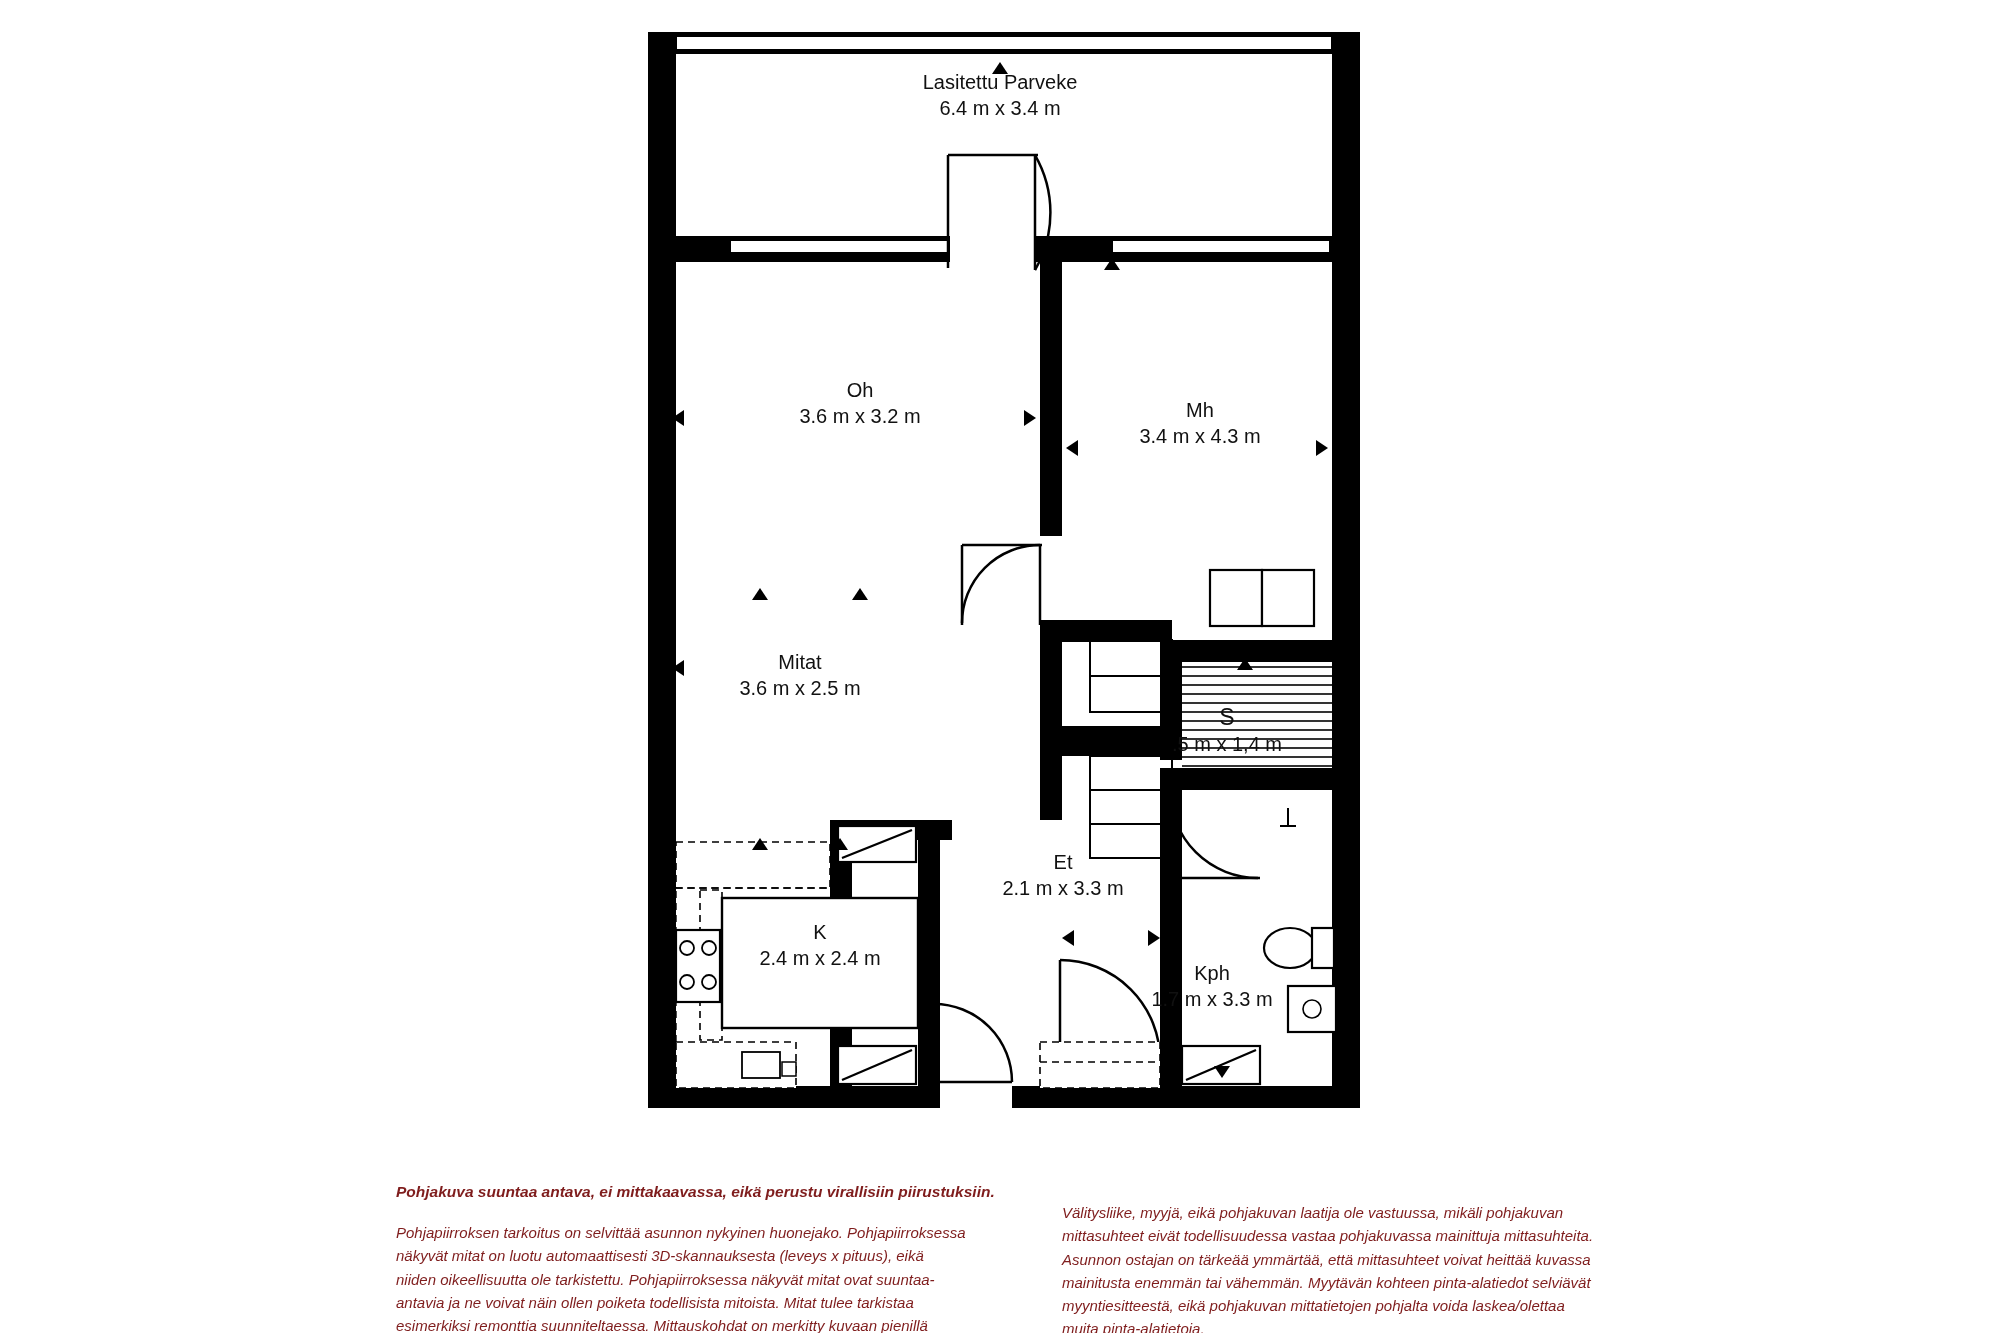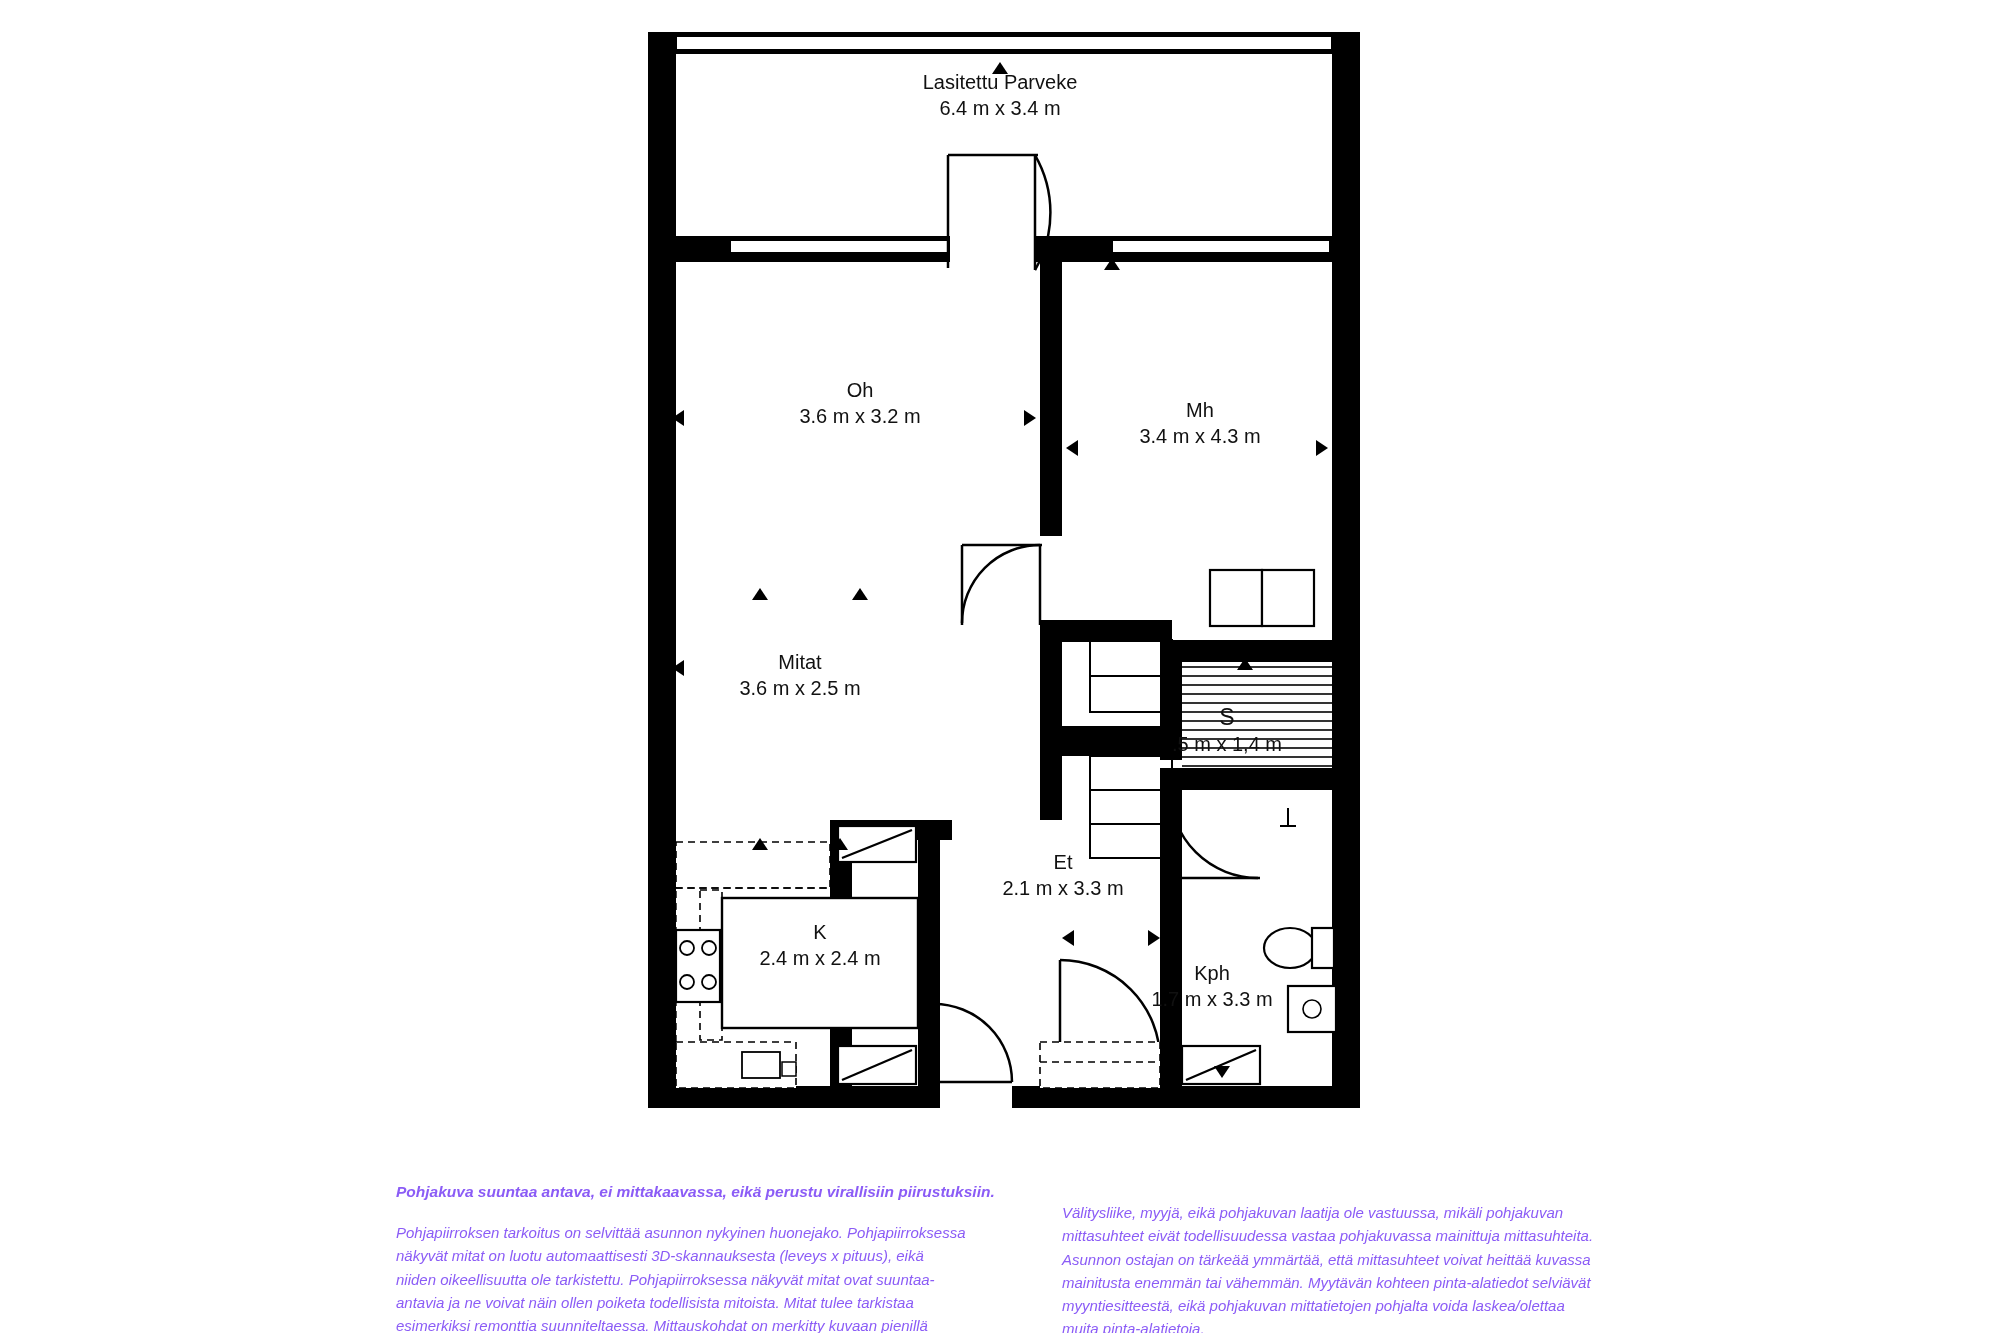--- a/index.html
+++ b/index.html
@@ -41,21 +41,21 @@
     font-size: 20px;
     font-weight: 400;
   }
   .label.big .name, .label.big .dim {
     font-size: 20px;
   }
   .disclaimer {
     position: absolute;
     font-family: "Liberation Sans", sans-serif;
     font-style: italic;
-    color: #8b5cf6;
+    color: #7f1d1d;
   }
   .disclaimer.bold {
     font-weight: bold;
     font-size: 15.5px;
   }
   .disclaimer.body {
     font-size: 15px;
     line-height: 1.55;
   }
   #d-title { left: 396px; top: 1183px; width: 700px; }

